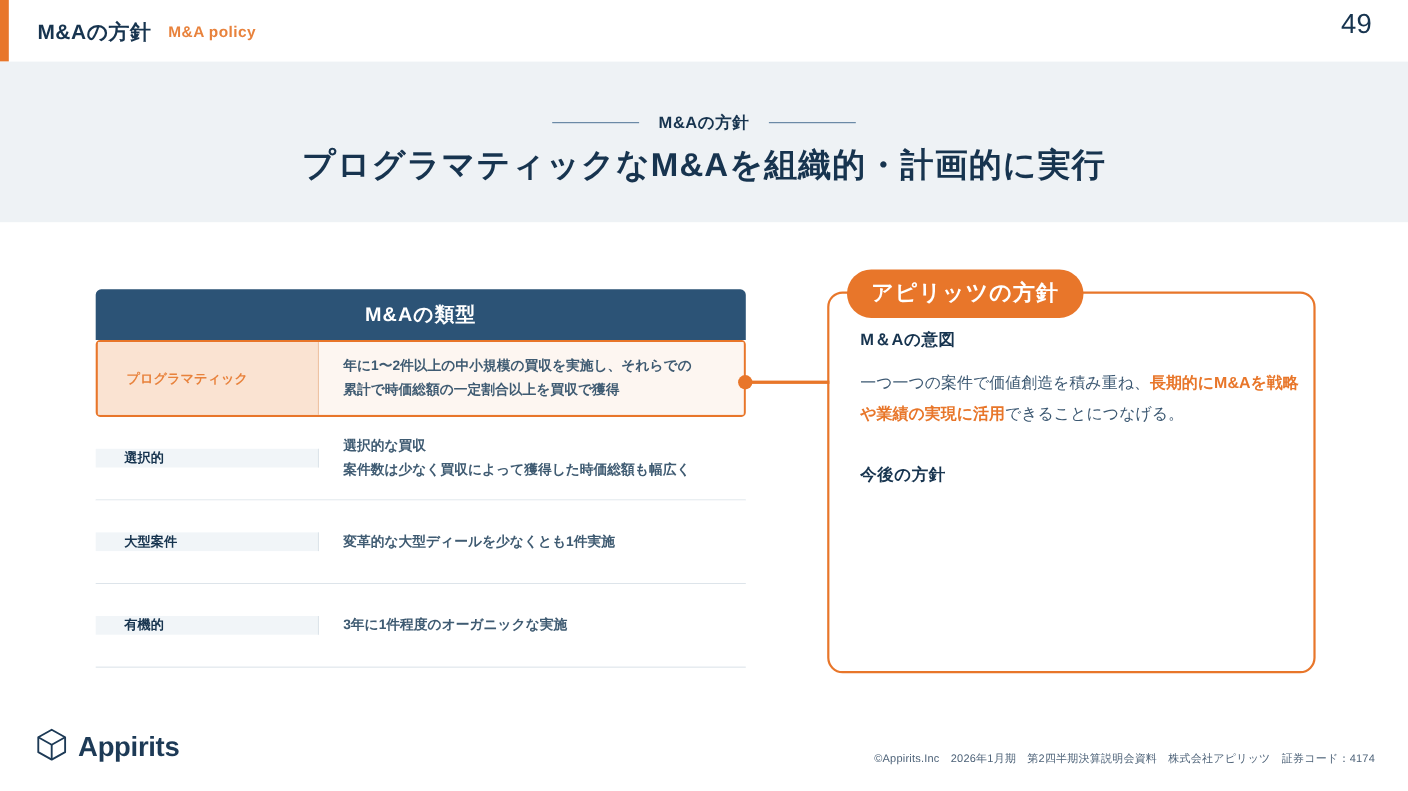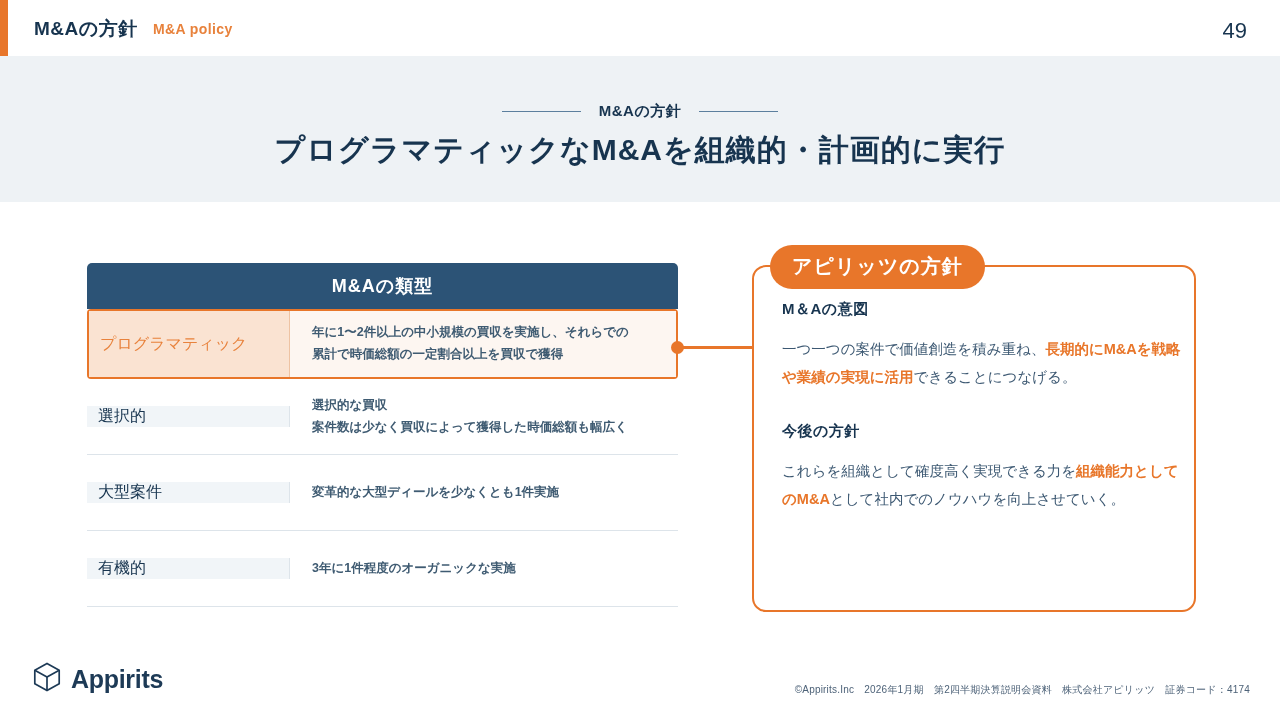--- a/index.html
+++ b/index.html
@@ -40,22 +40,22 @@
   .header-title-en {
     position: absolute;
     left: 153px; top: 21px;
     font-size: 14px;
     font-weight: bold;
     letter-spacing: .4px;
     color: #e8823c;
   }
   .page-number {
     position: absolute;
-    right: 33px; top: 18px;
-    font-size: 22px;
+    right: 33px; top: 8px;
+    font-size: 25px;
     font-weight: normal;
     color: #17344f;
   }
 
   
   .title-band {
     position: absolute;
     left: 0; top: 56px;
     width: 1280px; height: 146px;
     background: #eef2f5;
@@ -113,23 +113,23 @@
     border-bottom: 1px solid #dde4ea;
     background: #ffffff;
   }
   .matrix-row .cat {
     width: 203px;
     box-sizing: border-box;
     background: #f1f5f8;
     border-right: 1px solid #dde4ea;
     display: flex;
     align-items: center;
-    padding-left: 11px;
-    font-size: 16px;
-    font-weight: normal;
+    padding-left: 26px;
+    font-size: 12px;
+    font-weight: bold;
     color: #17344f;
   }
   .matrix-row .desc {
     flex: 1;
     box-sizing: border-box;
     display: flex;
     align-items: center;
     padding: 0 16px 0 22px;
     font-size: 12.5px;
     font-weight: bold;
@@ -303,23 +303,20 @@
   <div class="policy-heading">M＆Aの意図</div>
   <div class="gap-1"></div>
   <div class="policy-text">
     <span>一つ一つの案件で価値創造を積み重ね、</span><span class="hl">長期的にM&amp;Aを戦略や業績の実現に活用</span><span>できることにつなげる。</span>
   </div>
 
   <div class="gap-2"></div>
 
   <div class="policy-heading">今後の方針</div>
   <div class="gap-1"></div>
-  <div class="policy-text">
-    <span>これらを組織として確度高く実現できる力を</span><span class="hl">組織能力としてのM&amp;A</span><span>として社内でのノウハウを向上させていく。</span>
-  </div>
 </div>
 
 <div class="logo">
   <span>
     <svg width="30" height="32" viewBox="0 0 30 32" fill="none" aria-hidden="true">
       <path d="M15 2.4 L27.2 9.2 L27.2 22.8 L15 29.6 L2.8 22.8 L2.8 9.2 Z" stroke="#1d3a56" stroke-width="1.7" fill="#ffffff" stroke-linejoin="round"></path>
       <path d="M2.8 9.2 L15 16 L27.2 9.2" stroke="#1d3a56" stroke-width="1.7" fill="none" stroke-linejoin="round"></path>
       <path d="M15 16 L15 29.6" stroke="#1d3a56" stroke-width="1.7" fill="none"></path>
     </svg>
   </span>

